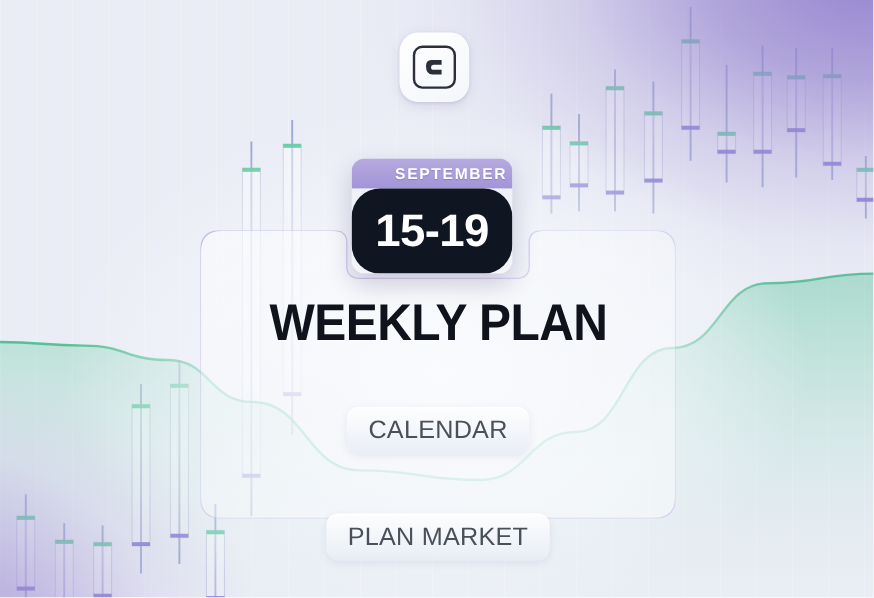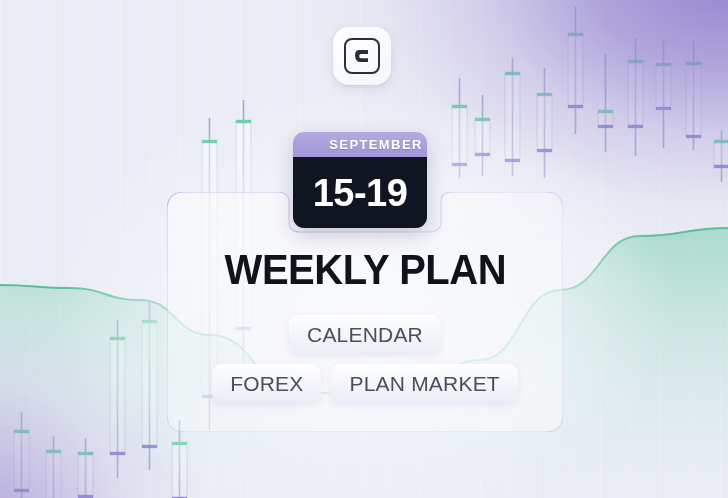--- a/index.html
+++ b/index.html
@@ -125,20 +125,21 @@
     font-weight: 700;
     letter-spacing: 1.4px;
     text-shadow: 0 1px 1px rgba(70,55,120,0.28);
   }
   .cal-body {
     height: 71px;
     background: #101522;
     display: flex;
     align-items: center;
     justify-content: center;
+    border-radius: 24px;
   }
   .cal-body-text {
     color: #ffffff;
     font-size: 38px;
     font-weight: 800;
     letter-spacing: -0.5px;
     line-height: 1;
     font-family: "Liberation Sans", sans-serif;
   }
 
@@ -157,35 +158,36 @@
     position: absolute;
     left: 167px;
     top: 192px;
     width: 396px;
     height: 240px;
     display: flex;
     flex-direction: column;
     align-items: center;
     padding-top: 56px;
     box-sizing: border-box;
+    gap: 40px;
   }
   .plan-title {
     font-size: 43px;
     font-weight: 800;
     color: #10131c;
     letter-spacing: -0.5px;
     line-height: 1;
     transform: scaleX(0.93);
     white-space: nowrap;
     text-shadow: 0 1px 2px rgba(255,255,255,0.55);
   }
   .tag-row {
     display: flex;
     gap: 10px;
-    margin-top: 24px;
+    margin-top: 8px;
     justify-content: center;
   }
   .tag-row.second { margin-top: 10px; }
   .tag {
     background: linear-gradient(180deg,
                 rgba(255,255,255,0.92) 0%,
                 rgba(231,236,245,0.88) 100%);
     border-radius: 10px;
     padding: 9px 18px;
     font-size: 21px;
@@ -341,21 +343,20 @@
 
   <div class="panel-content">
 
     <div class="plan-title">WEEKLY PLAN</div>
 
     <div class="tag-row">
       <div class="tag">CALENDAR</div>
     </div>
 
     <div class="tag-row second">
-      <div class="tag">FOREX</div>
       <div class="tag">PLAN MARKET</div>
     </div>
   </div>
 
   <div class="calendar-card">
     <div class="cal-head">
       <span class="cal-head-text">SEPTEMBER</span>
     </div>
     <div class="cal-body">
       <span class="cal-body-text">15-19</span>

